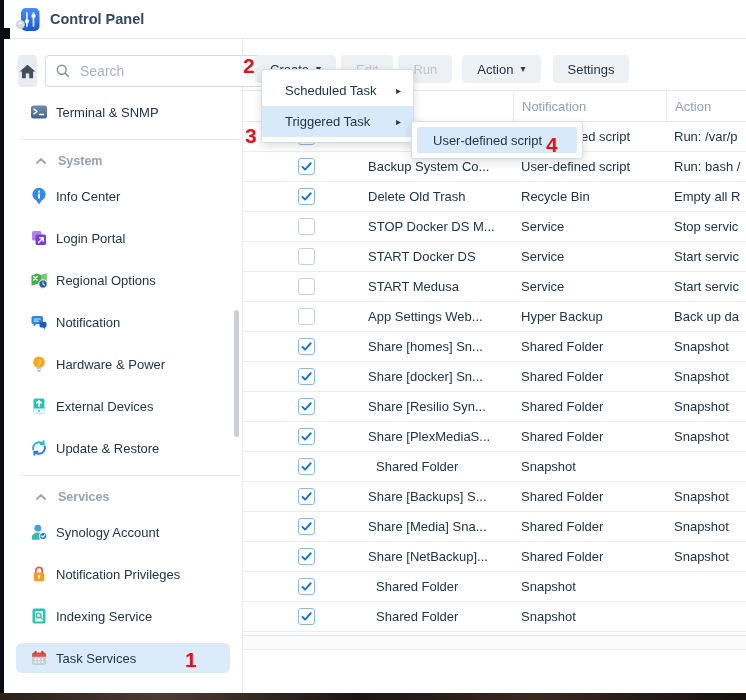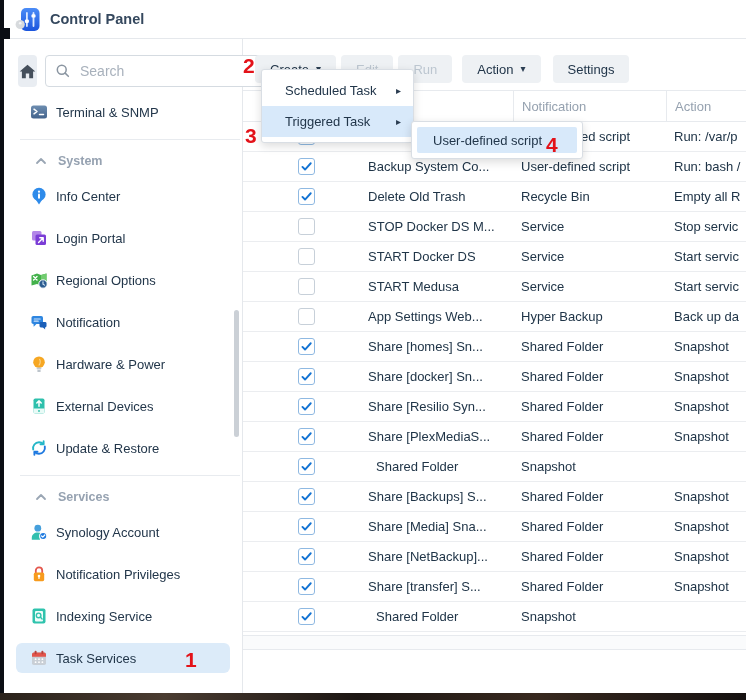--- a/index.html
+++ b/index.html
@@ -486,21 +486,20 @@
                 <div class="cell c-act">Snapshot</div>
               </div>
               <div class="trow">
                 <div class="cell c-check">
                   <div class="checkbox checked">
                     <svg width="13" height="13" viewBox="0 0 16 16">
                       <path d="M3 8.5l3.2 3.2L13.2 4" fill="none" stroke="#1273d3" stroke-width="2.3" stroke-linecap="round" stroke-linejoin="round"></path>
                     </svg>
                   </div>
                 </div>
-                <div class="cell c-name">Share [transfer] S...</div>
                 <div class="cell c-app">Shared Folder</div>
                 <div class="cell c-act">Snapshot</div>
               </div>
               <div class="trow">
                 <div class="cell c-check">
                   <div class="checkbox checked">
                     <svg width="13" height="13" viewBox="0 0 16 16">
                       <path d="M3 8.5l3.2 3.2L13.2 4" fill="none" stroke="#1273d3" stroke-width="2.3" stroke-linecap="round" stroke-linejoin="round"></path>
                     </svg>
                   </div>

